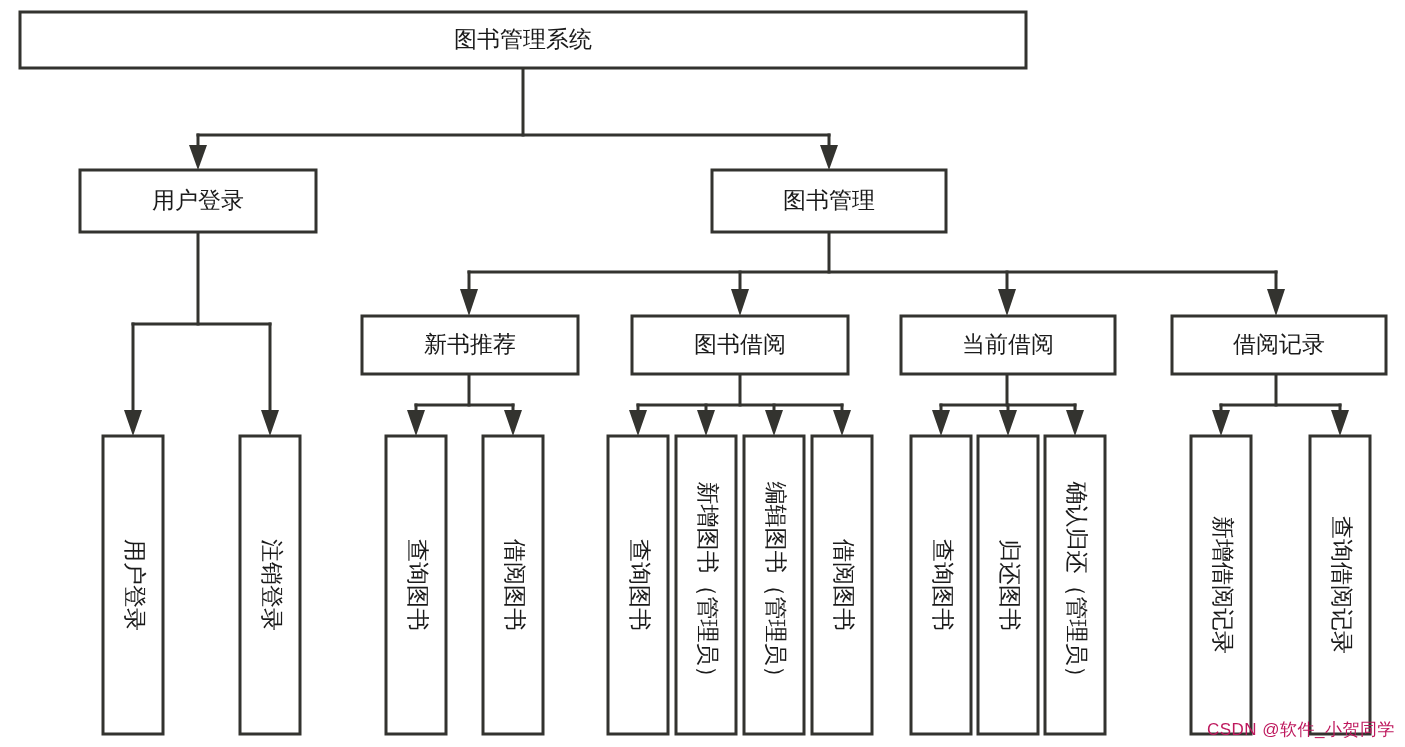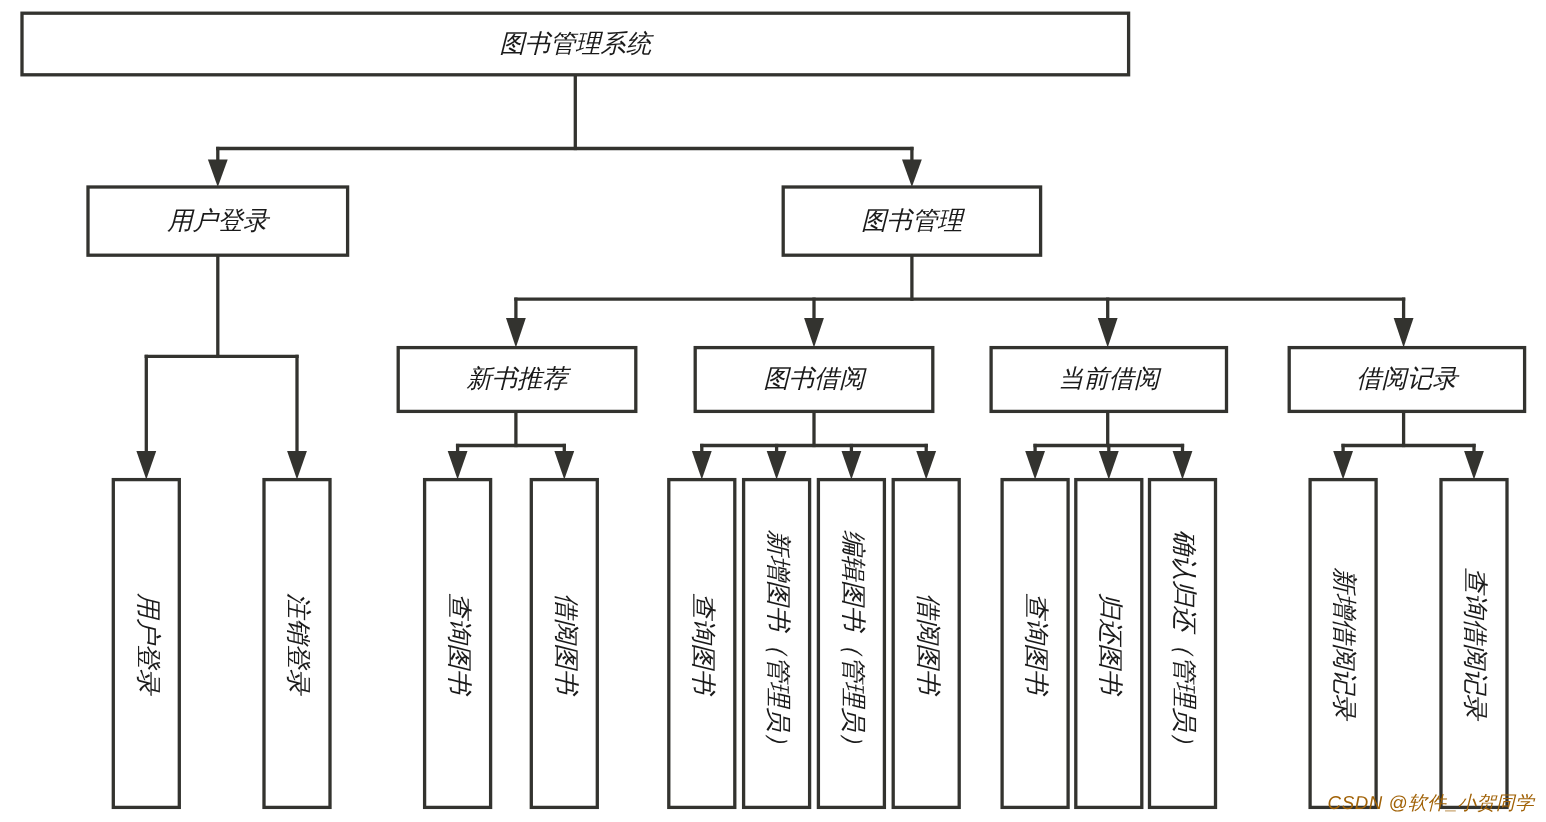--- a/index.html
+++ b/index.html
@@ -12,21 +12,20 @@
     height: 747px;
     font-family: "Liberation Sans", "DejaVu Sans", sans-serif;
     overflow: hidden;
     position: relative;
   }
   #diagram-root {
     position: relative;
     width: 1405px;
     height: 747px;
     background: #ffffff;
-    font-style: italic;
   }
   svg.diagram-canvas {
     position: absolute;
     left: 0;
     top: 0;
     width: 1405px;
     height: 747px;
     display: block;
   }
   .node-box {
@@ -57,21 +56,21 @@
     fill: #1a1a1a;
     text-anchor: middle;
     dominant-baseline: middle;
   }
   .watermark {
     position: absolute;
     right: 10px;
     bottom: 6px;
     font-family: "Liberation Sans", "DejaVu Sans", sans-serif;
     font-size: 17px;
-    color: #a16207;
+    color: #be185d;
     letter-spacing: 0.5px;
     white-space: nowrap;
     user-select: none;
   }
 </style>
 </head>
 <body>
 
 <div id="diagram-root">
 

